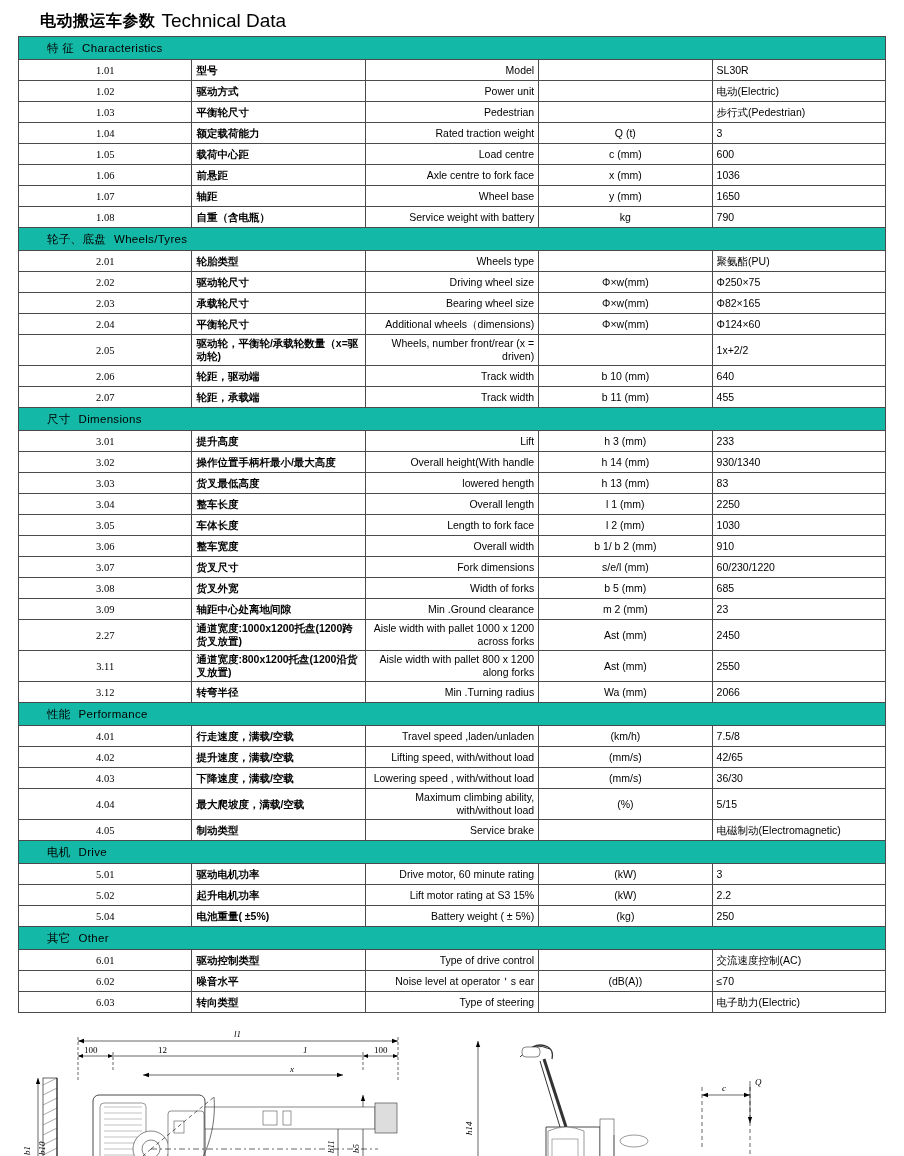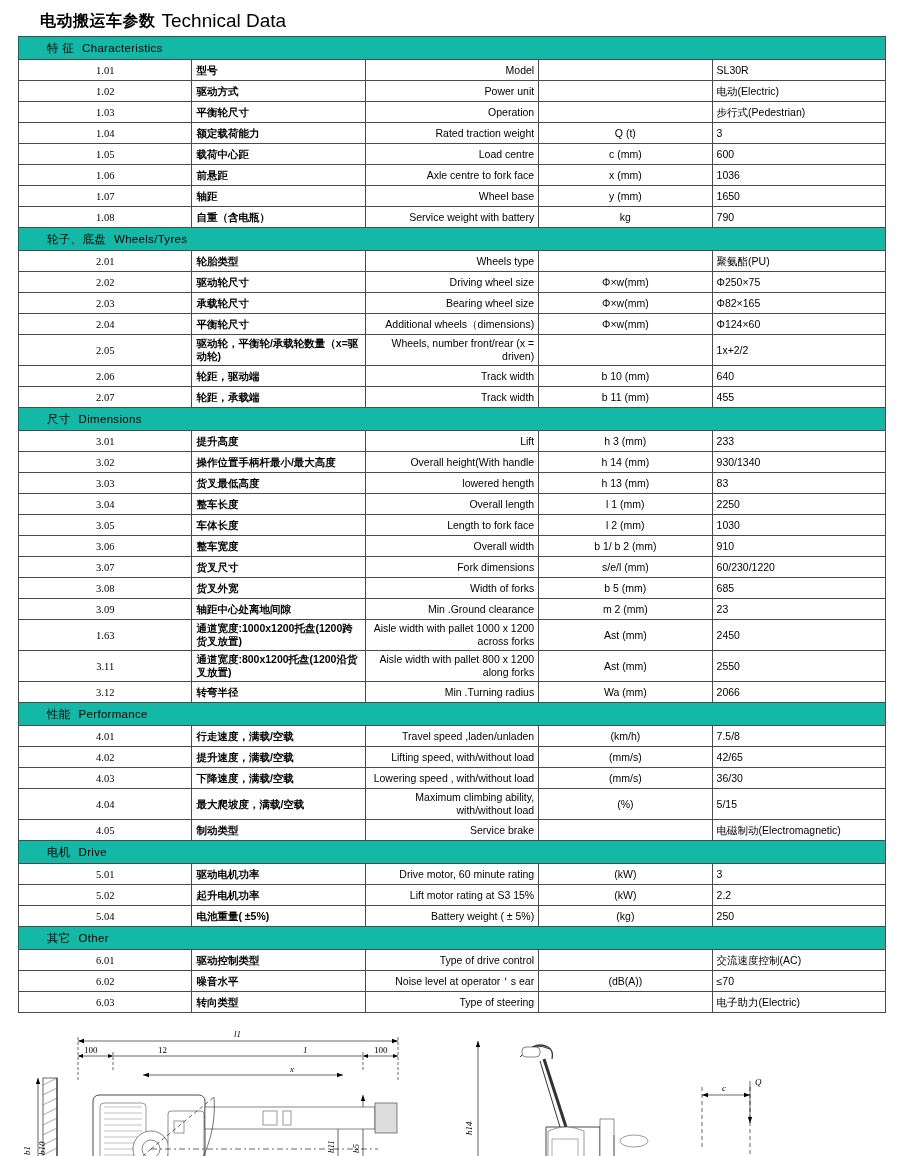--- a/index.html
+++ b/index.html
@@ -122,21 +122,21 @@
         <tr>
           <td class="col-no">1.02</td>
           <td class="col-cn">驱动方式</td>
           <td class="col-en">Power unit</td>
           <td class="col-unit"></td>
           <td class="col-val">电动(Electric)</td>
         </tr>
         <tr>
           <td class="col-no">1.03</td>
           <td class="col-cn">平衡轮尺寸</td>
-          <td class="col-en">Operation</td>
+          <td class="col-en">Pedestrian</td>
           <td class="col-unit"></td>
           <td class="col-val">步行式(Pedestrian)</td>
         </tr>
         <tr>
           <td class="col-no">1.04</td>
           <td class="col-cn">额定载荷能力</td>
           <td class="col-en">Rated traction weight</td>
           <td class="col-unit">Q (t)</td>
           <td class="col-val">3</td>
         </tr>
@@ -280,21 +280,21 @@
           <td class="col-val">685</td>
         </tr>
         <tr>
           <td class="col-no">3.09</td>
           <td class="col-cn">轴距中心处离地间隙</td>
           <td class="col-en">Min .Ground clearance</td>
           <td class="col-unit">m 2 (mm)</td>
           <td class="col-val">23</td>
         </tr>
         <tr>
-          <td class="col-no">1.63</td>
+          <td class="col-no">2.27</td>
           <td class="col-cn">通道宽度:1000x1200托盘(1200跨货叉放置)</td>
           <td class="col-en">Aisle width with pallet 1000 x 1200 across forks</td>
           <td class="col-unit">Ast (mm)</td>
           <td class="col-val">2450</td>
         </tr>
         <tr>
           <td class="col-no">3.11</td>
           <td class="col-cn">通道宽度:800x1200托盘(1200沿货叉放置)</td>
           <td class="col-en">Aisle width with pallet 800 x 1200 along forks</td>
           <td class="col-unit">Ast (mm)</td>

